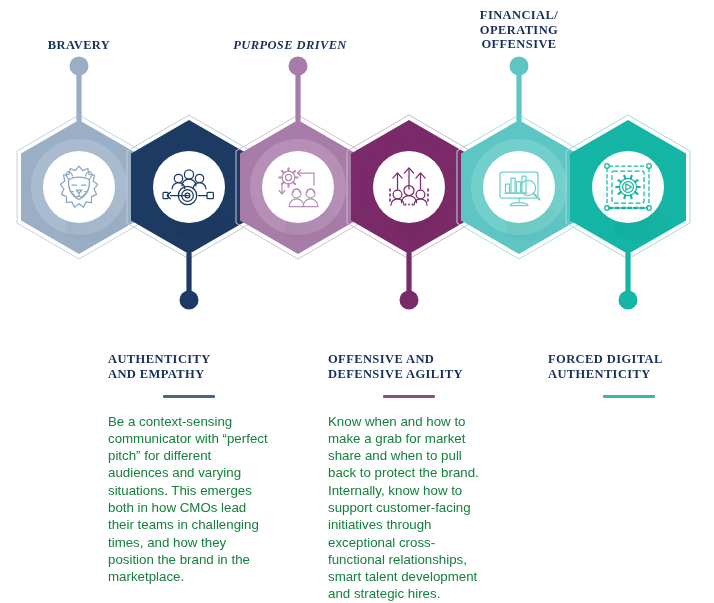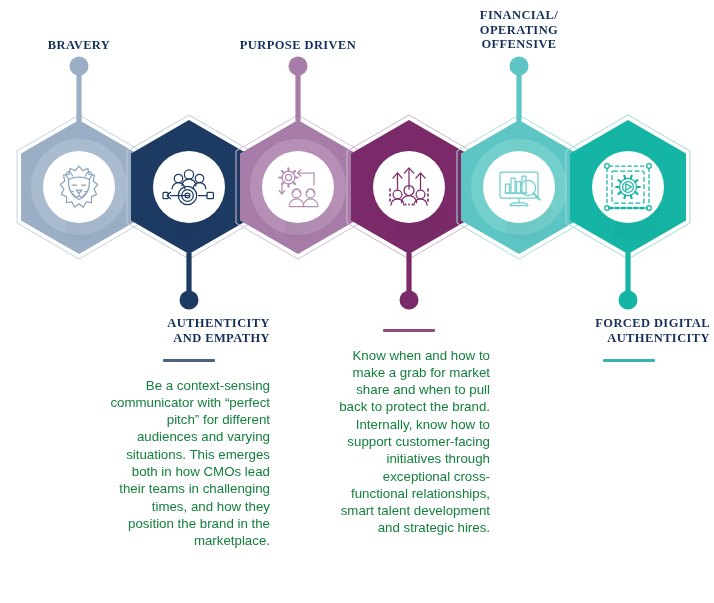--- a/index.html
+++ b/index.html
@@ -31,21 +31,22 @@
     font-size: 12.5px;
     letter-spacing: 0.4px;
     line-height: 14.5px;
     color: #16305c;
     white-space: pre-line;
   }
 
   
   .detail {
     position: absolute;
-    text-align: right;
+    text-align: left;
+    margin-top: 36px;
   }
   .detail-title {
     font-family: "Liberation Serif", serif;
     font-weight: bold;
     font-size: 12.5px;
     letter-spacing: 0.4px;
     line-height: 15px;
     color: #16305c;
     white-space: pre-line;
   }
@@ -238,34 +239,36 @@
             <path d="M609.3 208 L646.7 208" stroke-dasharray="3.4 2.8" stroke-width="2.4"></path>
           </g>
           <rect x="625.4" y="253" width="5.2" height="47" fill="#14b5a5"></rect>
           <circle cx="628" cy="300" r="9.5" fill="#14b5a5"></circle>
         </g>
       </g>
   </svg>
 
   <div id="top-labels">
       <div class="cat-label" style="left: 19px; top: 38px; width: 120px;">BRAVERY</div>
-      <div class="cat-label" style="left: 218px; top: 38px; width: 160px;">PURPOSE DRIVEN</div>
+      <div class="cat-label" style="left: 210px; top: 38px; width: 160px; font-style: italic;">PURPOSE DRIVEN</div>
       <div class="cat-label" style="left: 444px; top: 8px; width: 150px;">FINANCIAL/
 OPERATING
 OFFENSIVE</div>
     </div>
 
   <div id="detail-cols">
       <div class="detail" style="left: 108px; top: 316px; width: 162px;">
         <div class="detail-title">AUTHENTICITY
 AND EMPATHY</div>
         <div class="detail-rule" style="background: rgb(74, 100, 132);"></div>
         <div class="detail-body">Be a context-sensing communicator with “perfect pitch” for different audiences and varying situations. This emerges both in how CMOs lead their teams in challenging times, and how they position the brand in the marketplace.</div>
       </div>
       <div class="detail" style="left: 328px; top: 316px; width: 162px;">
+        <div class="detail-title">OFFENSIVE AND
+DEFENSIVE AGILITY</div>
         <div class="detail-rule" style="background: rgb(141, 79, 129);"></div>
         <div class="detail-body">Know when and how to make a grab for market share and when to pull back to protect the brand. Internally, know how to support customer-facing initiatives through exceptional cross-functional relationships, smart talent development and strategic hires.</div>
       </div>
       <div class="detail" style="left: 548px; top: 316px; width: 162px;">
         <div class="detail-title">FORCED DIGITAL
 AUTHENTICITY</div>
         <div class="detail-rule" style="background: rgb(53, 182, 174);"></div>
       </div>
     </div>
 

